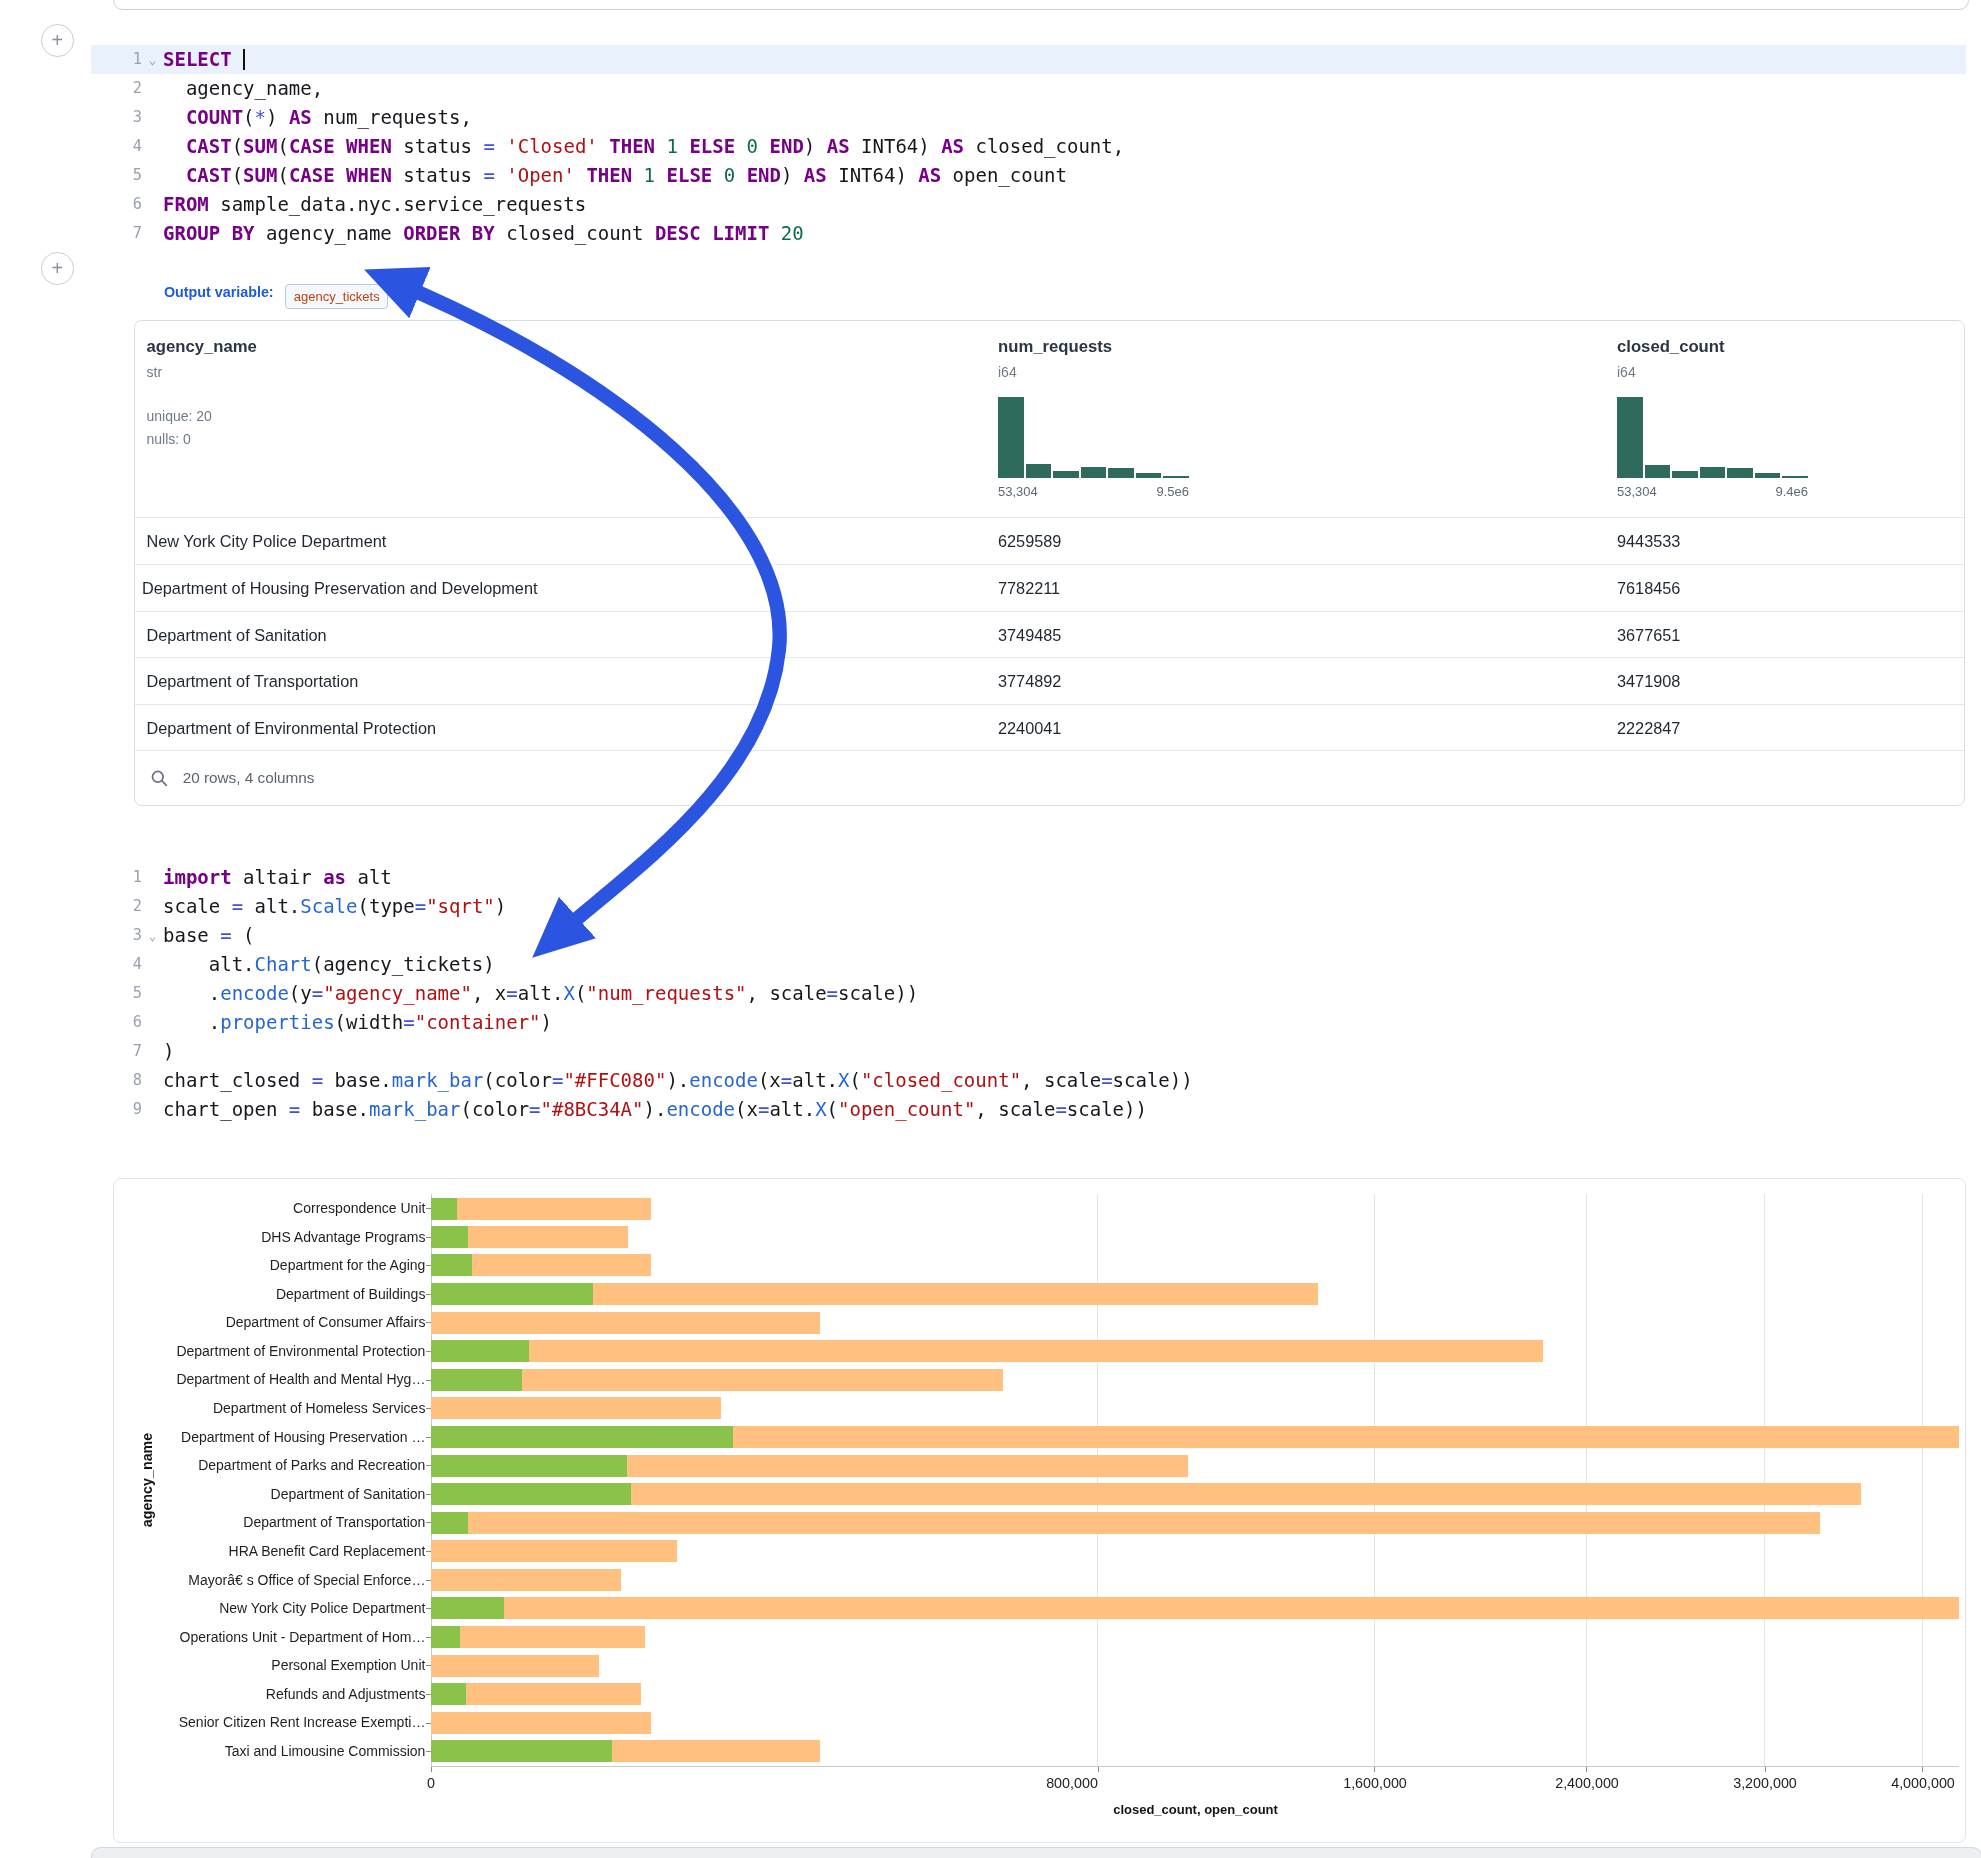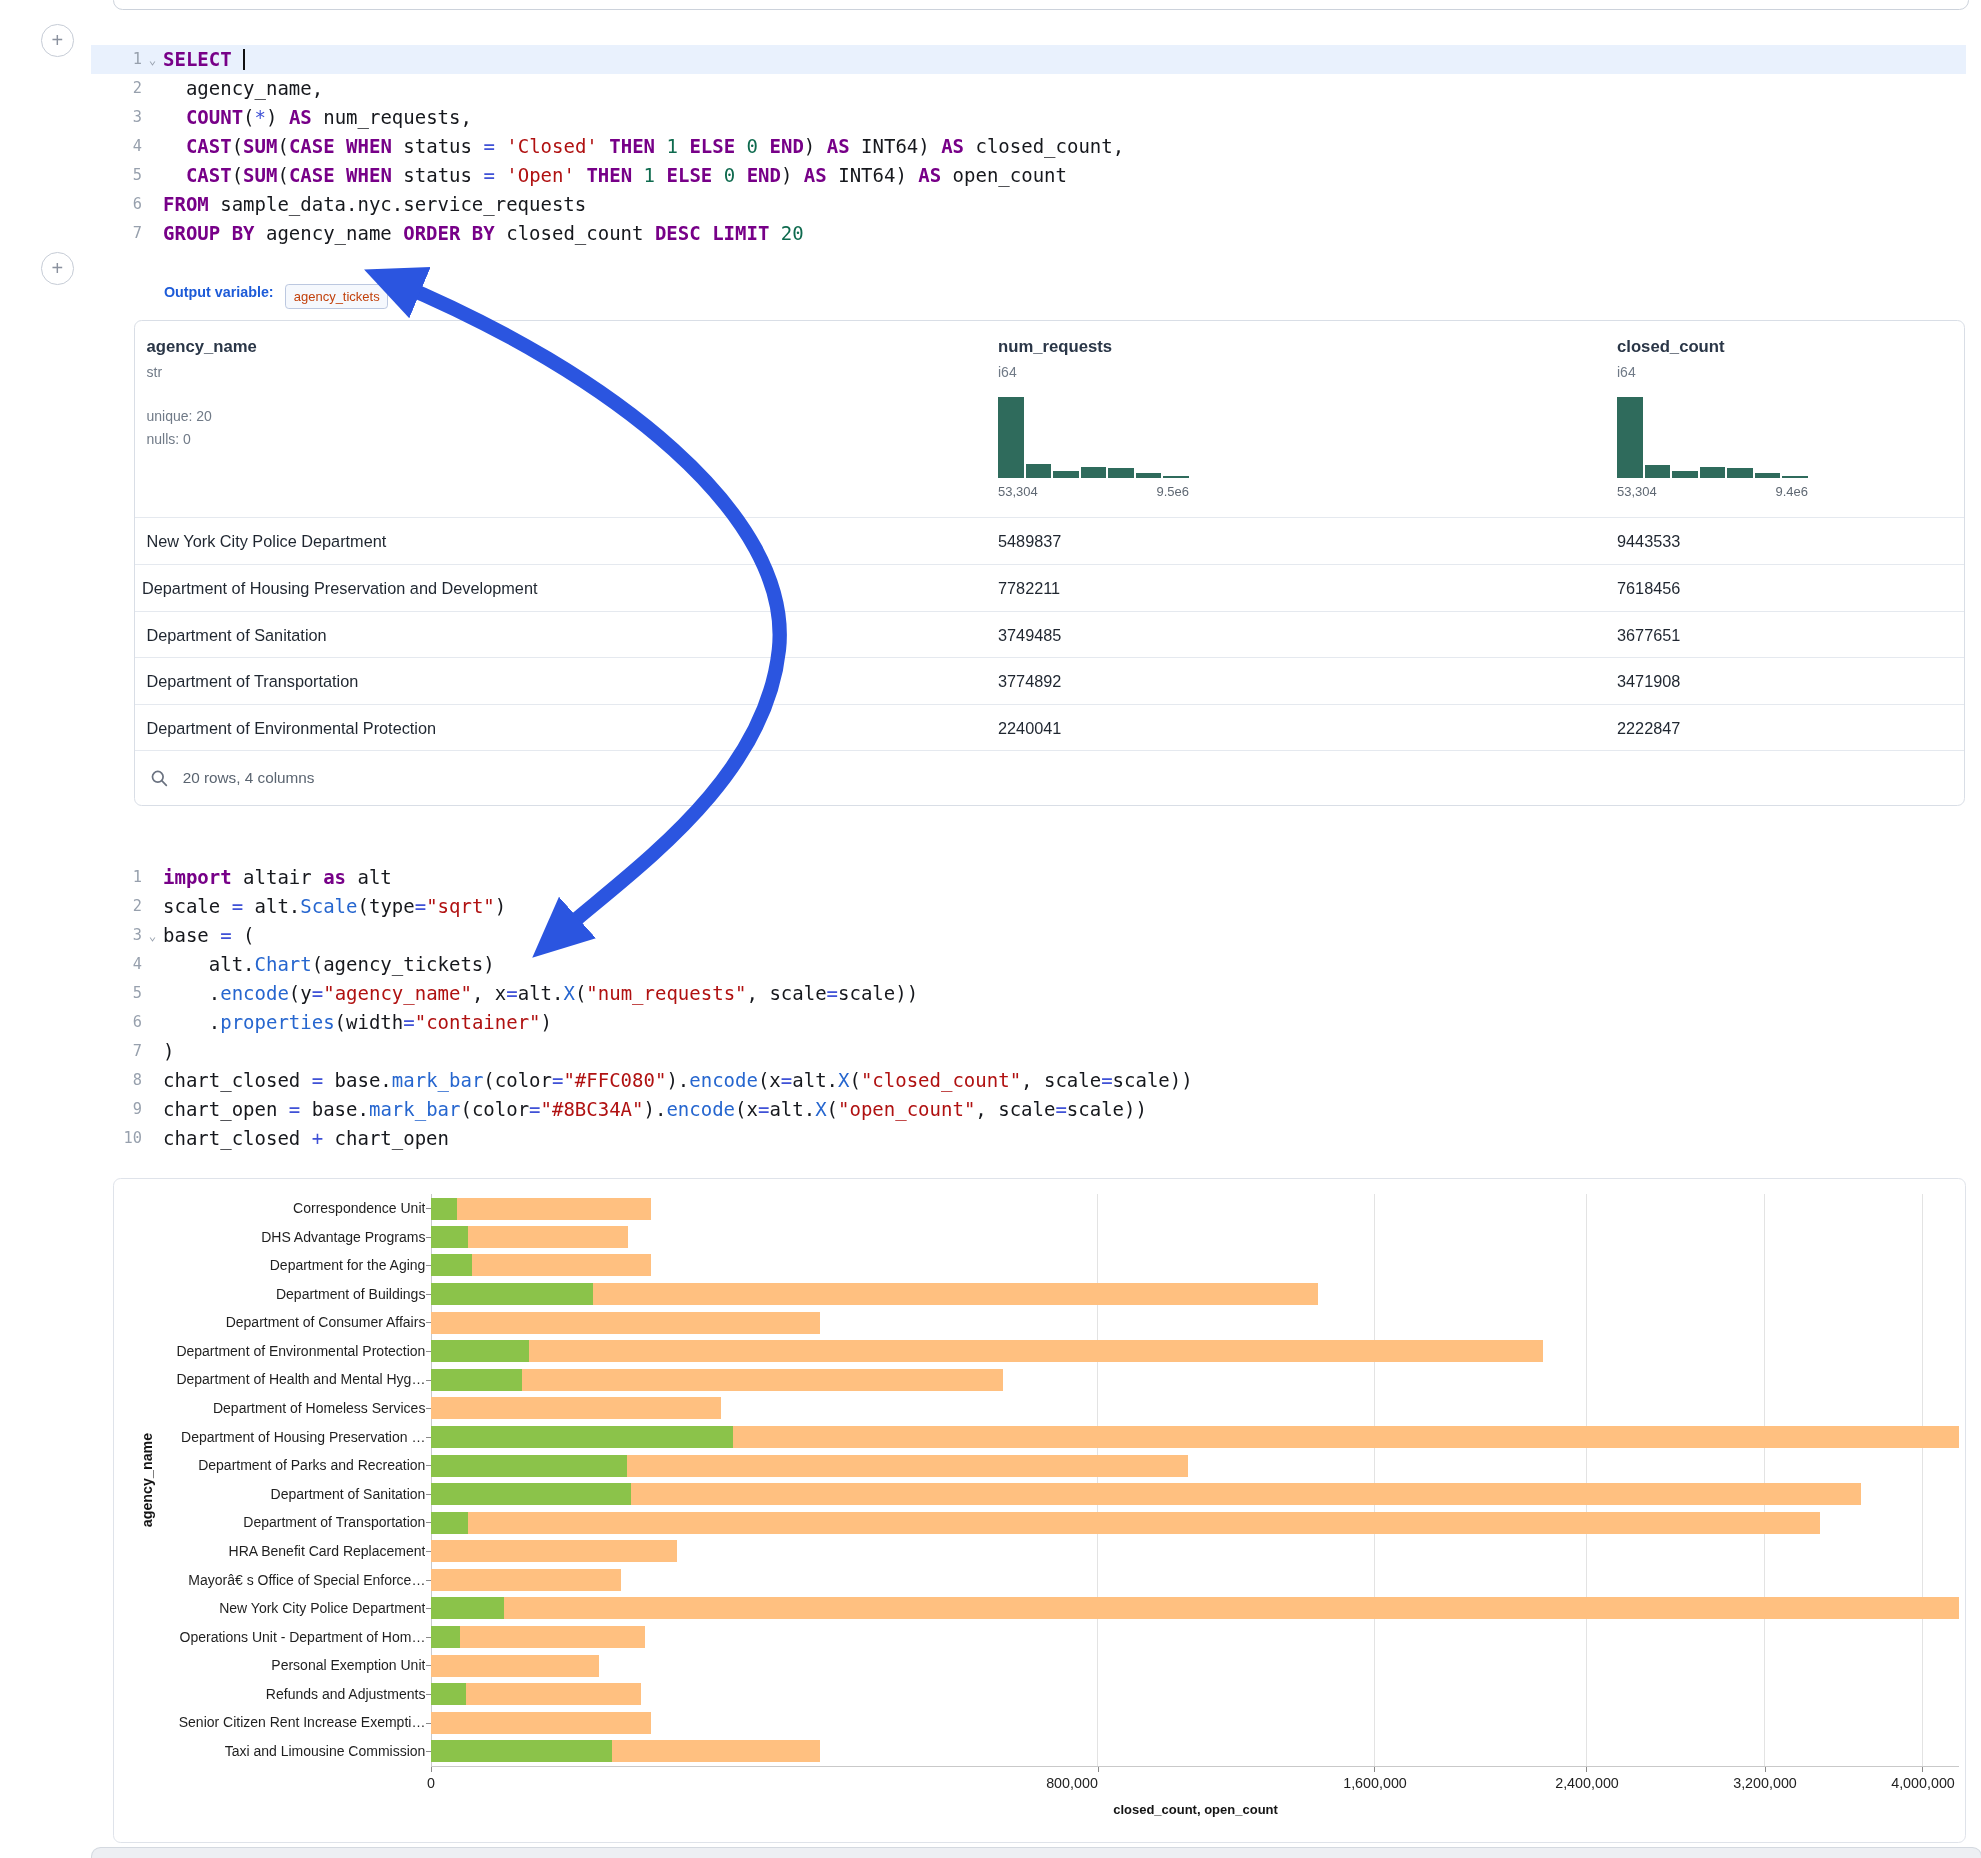--- a/index.html
+++ b/index.html
@@ -129,21 +129,21 @@
           </div>
           <div class="hist-range">
             <span>53,304</span>
             <span>9.4e6</span>
           </div>
         </div>
       </div>
     <div id="table-rows">
         <div class="t-row" style="top: 196px;">
           <div class="t-cell" style="left: 11.5px;">New York City Police Department</div>
-          <div class="t-cell" style="left: 863px;">5489837</div>
+          <div class="t-cell" style="left: 863px;">6259589</div>
           <div class="t-cell" style="left: 1482px;">9443533</div>
         </div>
         <div class="t-row" style="top: 243px;">
           <div class="t-cell" style="left: 7px;">Department of Housing Preservation and Development</div>
           <div class="t-cell" style="left: 863px;">7782211</div>
           <div class="t-cell" style="left: 1482px;">7618456</div>
         </div>
         <div class="t-row" style="top: 290px;">
           <div class="t-cell" style="left: 11.5px;">Department of Sanitation</div>
           <div class="t-cell" style="left: 863px;">3749485</div>
@@ -172,21 +172,20 @@
   <div id="py-code" class="code-area" style="top:863px;">
       <div class="code-line"><span class="gutter">1</span><span class="fold"></span><span class="tokens"><span class="tk-kw">import</span><span class="tk-pl"> altair </span><span class="tk-kw">as</span><span class="tk-pl"> alt</span></span></div>
       <div class="code-line"><span class="gutter">2</span><span class="fold"></span><span class="tokens"><span class="tk-pl">scale </span><span class="tk-op">=</span><span class="tk-pl"> alt.</span><span class="tk-fn">Scale</span><span class="tk-pl">(type</span><span class="tk-op">=</span><span class="tk-str">"sqrt"</span><span class="tk-pl">)</span></span></div>
       <div class="code-line"><span class="gutter">3</span><span class="fold">⌄</span><span class="tokens"><span class="tk-pl">base </span><span class="tk-op">=</span><span class="tk-pl"> (</span></span></div>
       <div class="code-line"><span class="gutter">4</span><span class="fold"></span><span class="tokens"><span class="tk-pl">    alt.</span><span class="tk-fn">Chart</span><span class="tk-pl">(agency_tickets)</span></span></div>
       <div class="code-line"><span class="gutter">5</span><span class="fold"></span><span class="tokens"><span class="tk-pl">    .</span><span class="tk-fn">encode</span><span class="tk-pl">(y</span><span class="tk-op">=</span><span class="tk-str">"agency_name"</span><span class="tk-pl">, x</span><span class="tk-op">=</span><span class="tk-pl">alt.</span><span class="tk-fn">X</span><span class="tk-pl">(</span><span class="tk-str">"num_requests"</span><span class="tk-pl">, scale</span><span class="tk-op">=</span><span class="tk-pl">scale))</span></span></div>
       <div class="code-line"><span class="gutter">6</span><span class="fold"></span><span class="tokens"><span class="tk-pl">    .</span><span class="tk-fn">properties</span><span class="tk-pl">(width</span><span class="tk-op">=</span><span class="tk-str">"container"</span><span class="tk-pl">)</span></span></div>
       <div class="code-line"><span class="gutter">7</span><span class="fold"></span><span class="tokens"><span class="tk-pl">)</span></span></div>
       <div class="code-line"><span class="gutter">8</span><span class="fold"></span><span class="tokens"><span class="tk-pl">chart_closed </span><span class="tk-op">=</span><span class="tk-pl"> base.</span><span class="tk-fn">mark_bar</span><span class="tk-pl">(color</span><span class="tk-op">=</span><span class="tk-str">"#FFC080"</span><span class="tk-pl">).</span><span class="tk-fn">encode</span><span class="tk-pl">(x</span><span class="tk-op">=</span><span class="tk-pl">alt.</span><span class="tk-fn">X</span><span class="tk-pl">(</span><span class="tk-str">"closed_count"</span><span class="tk-pl">, scale</span><span class="tk-op">=</span><span class="tk-pl">scale))</span></span></div>
       <div class="code-line"><span class="gutter">9</span><span class="fold"></span><span class="tokens"><span class="tk-pl">chart_open </span><span class="tk-op">=</span><span class="tk-pl"> base.</span><span class="tk-fn">mark_bar</span><span class="tk-pl">(color</span><span class="tk-op">=</span><span class="tk-str">"#8BC34A"</span><span class="tk-pl">).</span><span class="tk-fn">encode</span><span class="tk-pl">(x</span><span class="tk-op">=</span><span class="tk-pl">alt.</span><span class="tk-fn">X</span><span class="tk-pl">(</span><span class="tk-str">"open_count"</span><span class="tk-pl">, scale</span><span class="tk-op">=</span><span class="tk-pl">scale))</span></span></div>
-      <div class="code-line"><span class="gutter">10</span><span class="fold"></span><span class="tokens"><span class="tk-pl">chart_closed </span><span class="tk-op">+</span><span class="tk-pl"> chart_open</span></span></div>
     </div>
 
   <div id="chart-card">
     <div class="x-title" style="left:938px;top:623px;">closed_count, open_count</div>
     <div class="y-title" style="left:32.5px;top:301px;">agency_name</div>
   <div class="chart-plot" style="left: 317px; top: 15.3px; width: 1528px; height: 572px;">
         <div class="gridline" style="left: 666px;"></div>
         <div class="gridline" style="left: 943px;"></div>
         <div class="gridline" style="left: 1155px;"></div>
         <div class="gridline" style="left: 1333px;"></div>

